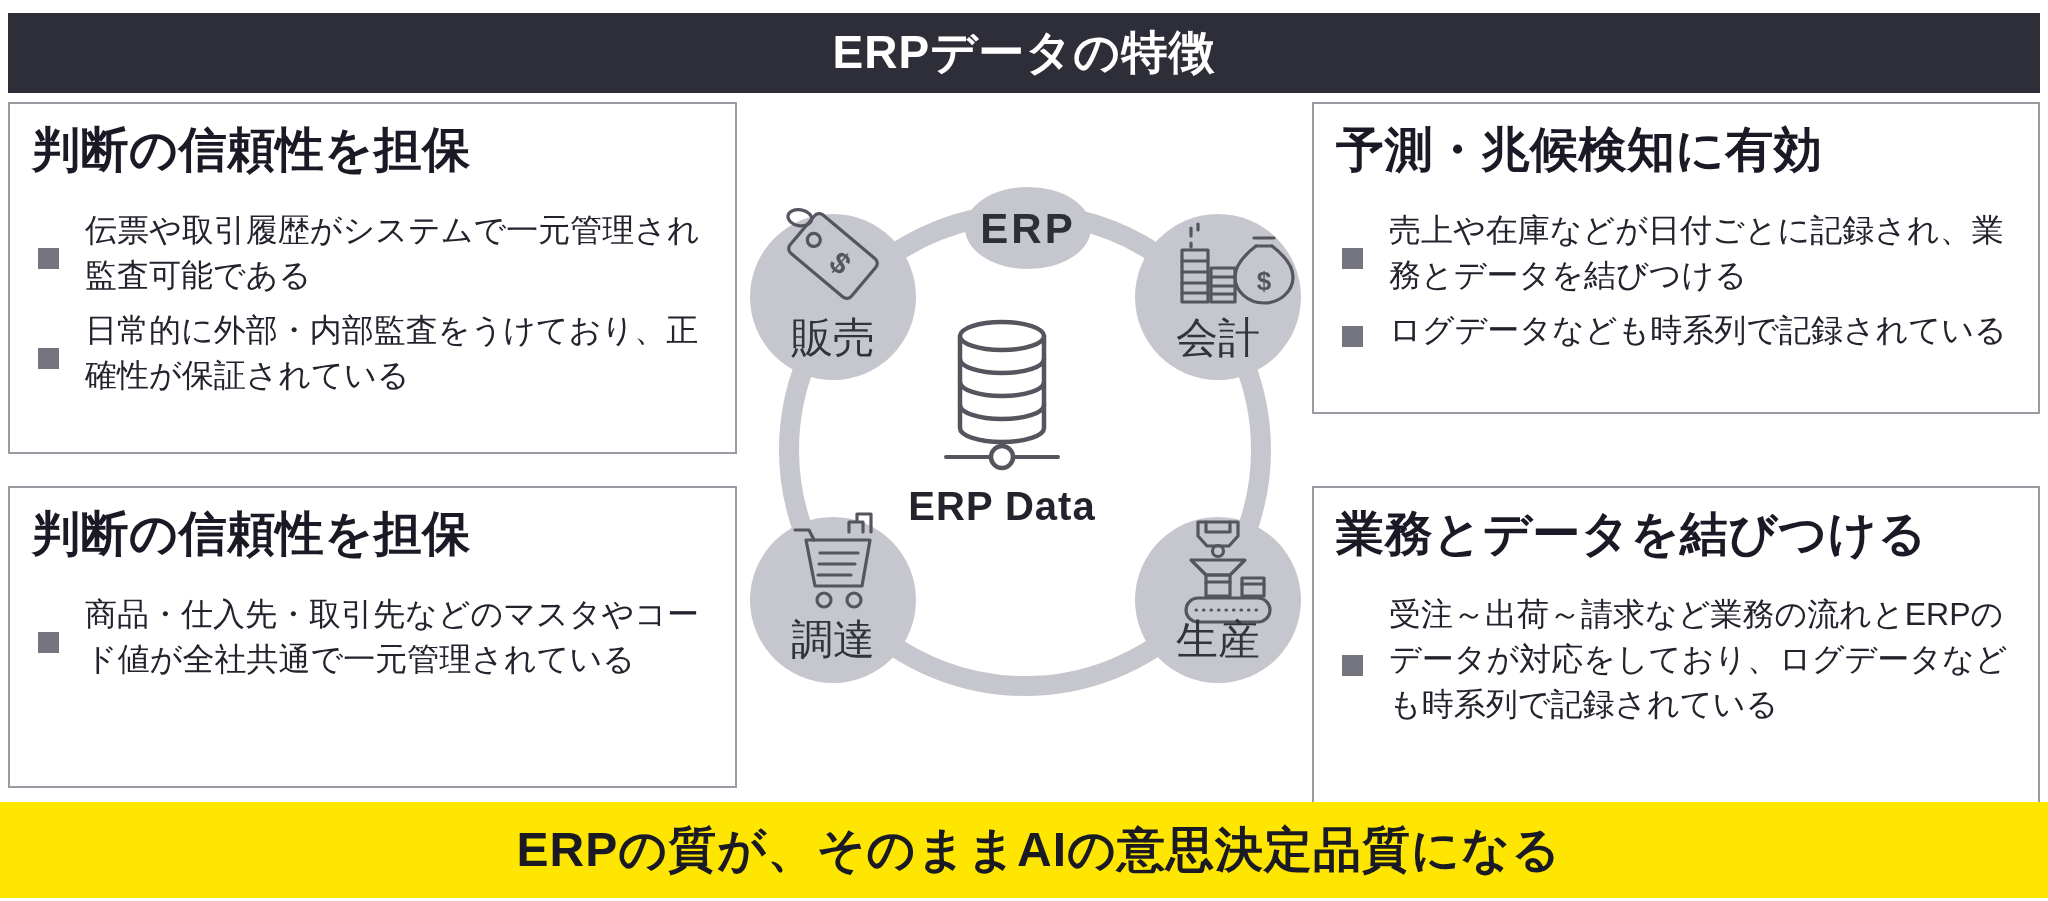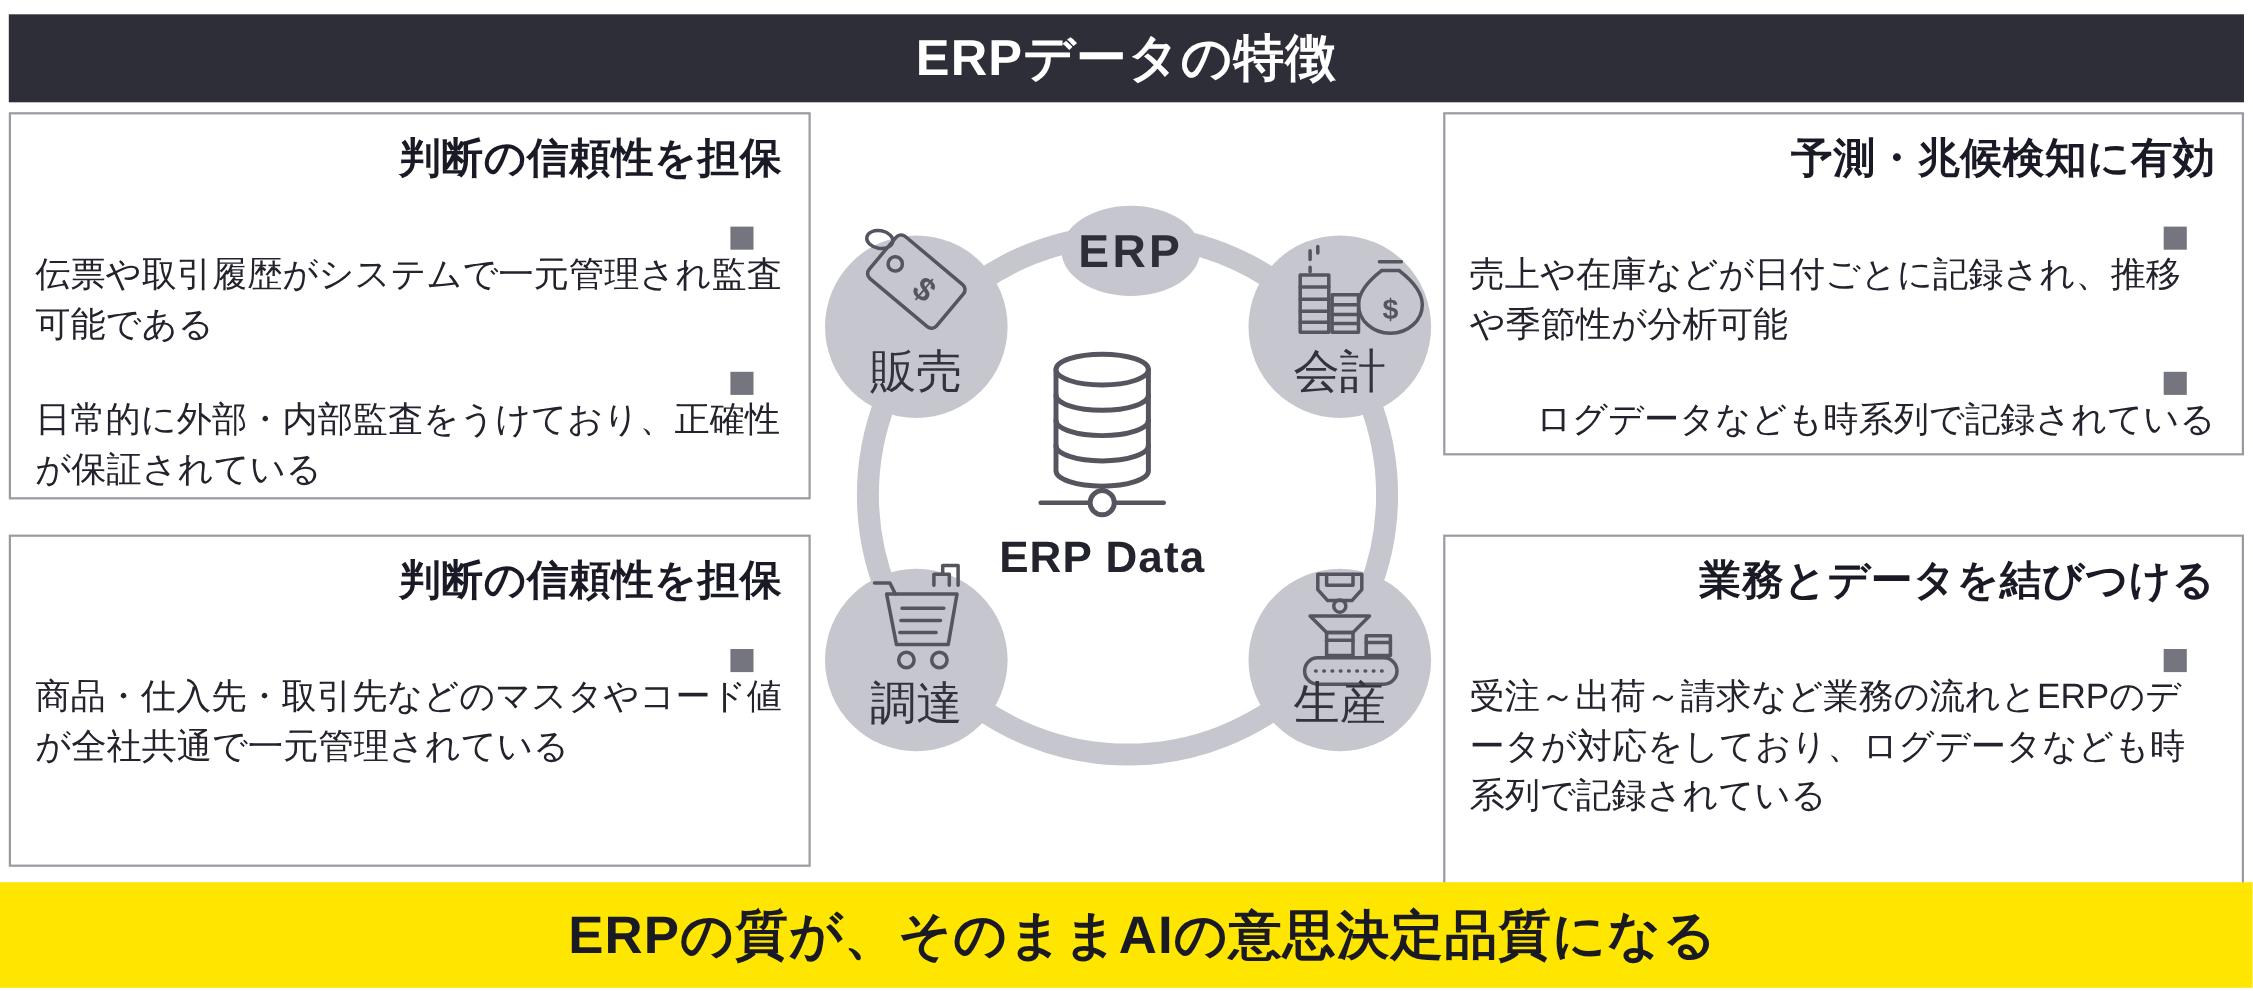--- a/index.html
+++ b/index.html
@@ -16,23 +16,23 @@
   }
   .panel{
     position:absolute; background:#ffffff; border:2px solid #9A9AA2; box-sizing:border-box;
     padding:14px 24px 0 22px;
   }
   .panel.tl{ left:8px;    top:102px; width:729px; height:352px; }
   .panel.bl{ left:8px;    top:486px; width:729px; height:302px; }
   .panel.tr{ left:1312px; top:102px; width:728px; height:312px; }
   .panel.br{ left:1312px; top:486px; width:728px; height:355px; }
   .panel h2{
-    margin:0 0 26px 0; font-size:38px; font-weight:800; color:#1A1A26; letter-spacing:0.5px;text-align:right;
+    margin:0 0 26px 0; font-size:48px; font-weight:800; color:#1A1A26; letter-spacing:0.5px;
   }
-  .bullet{ display:flex; align-items:flex-end; margin-bottom:10px;flex-direction:column; }
+  .bullet{ display:flex; align-items:center; margin-bottom:10px; }
   .sq{
     flex:0 0 auto; width:21px; height:21px; background:#75757F;
     margin:11px 26px 0 6px;
   }
   .bullet .btxt{ font-size:32px; line-height:45px; color:#23232E; }
   .footer-bar{
     position:absolute; left:0; top:802px; width:2048px; height:96px;
     background:#FFE600; display:flex; align-items:center; justify-content:center;padding-left:15px;
   }
   .footer-bar .msg{
@@ -62,21 +62,21 @@
     <div class="bullet">
       <span class="sq"></span>
       <span class="btxt">日常的に外部・内部監査をうけており、正確性が保証されている</span>
     </div>
   </div>
 
   <div class="panel tr">
     <h2>予測・兆候検知に有効</h2>
     <div class="bullet">
       <span class="sq"></span>
-      <span class="btxt">売上や在庫などが日付ごとに記録され、推移や季節性が分析可能</span>
+      <span class="btxt">売上や在庫などが日付ごとに記録され、業務とデータを結びつける</span>
     </div>
     <div class="bullet">
       <span class="sq"></span>
       <span class="btxt">ログデータなども時系列で記録されている</span>
     </div>
   </div>
 
   <div class="panel bl">
     <h2>判断の信頼性を担保</h2>
     <div class="bullet">

